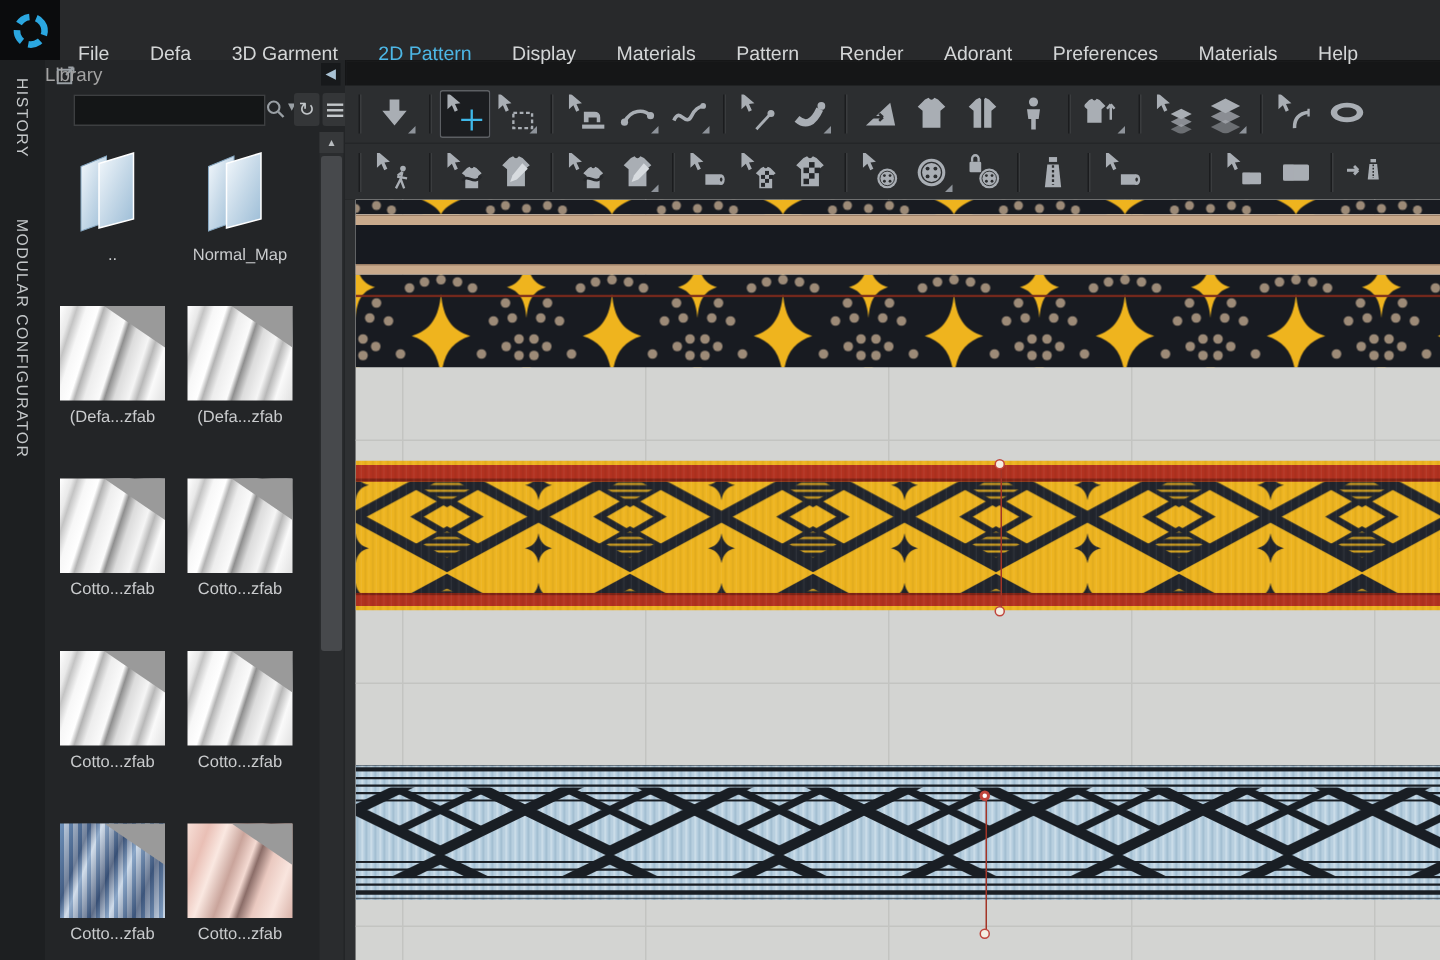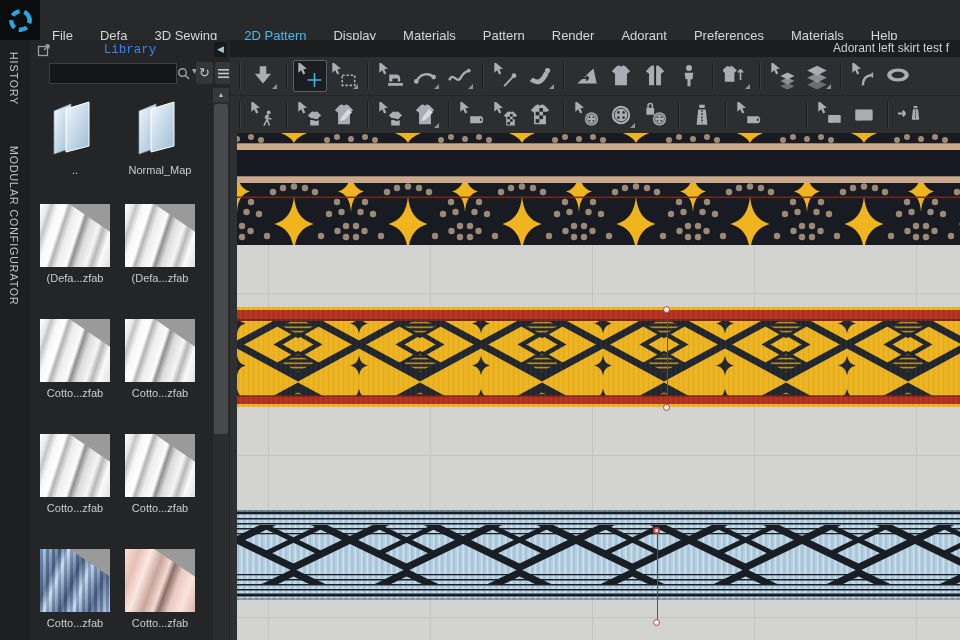--- a/index.html
+++ b/index.html
@@ -11,21 +11,21 @@
   #menu-items{position:absolute;left:52px;top:0;height:40px;display:flex;align-items:flex-start;gap:27px;margin-top:28px;}
   .menu-item{color:#d4d6d7;font-size:13px;cursor:default;white-space:nowrap;}
   .menu-item.active{color:#4db7e6;}
   
   #side-strip{position:absolute;left:0;top:40px;width:30px;height:600px;background:#1d1f21;border-right:1px solid #121314;}
   .vtab{position:absolute;left:8px;writing-mode:vertical-rl;text-orientation:mixed;color:#c6c9cb;font-size:10.5px;letter-spacing:1px;white-space:nowrap;}
   .vtab.t1{top:12px;} .vtab.t2{top:106px;}
   
   #library{position:absolute;left:30px;top:40px;width:200px;height:600px;background:#232527;border-right:1px solid #141516;}
   #lib-header{position:absolute;left:0;top:0;width:200px;height:20px;}
-  #lib-title{position:absolute;left:0;top:3px;width:200px;text-align:center;color:#3b82f6;font-size:12.5px;font-family:Liberation Mono, monospace;}
+  #lib-title{position:absolute;left:0;top:3px;width:200px;text-align:left;color:#a3a3a3;font-size:12.5px;}
   #popout-btn{position:absolute;left:7px;top:3px;width:14px;height:14px;}
   #collapse-btn{position:absolute;right:3px;top:2px;width:13px;height:15px;background:#17191b;color:#a9c2d4;font-size:9px;line-height:15px;text-align:center;}
   #search-row{position:absolute;left:0;top:22px;width:200px;height:26px;}
   #search-input{position:absolute;left:19px;top:1px;width:118px;height:19px;background:#141617;border:1px solid #3d3f41;color:#d8d8d8;font-size:11px;padding:0 4px;outline:none;}
   #search-icon{position:absolute;left:147px;top:4px;}
   #search-caret{position:absolute;left:162px;top:3px;color:#9aa0a5;font-size:10px;}
   .sq-btn{position:absolute;top:0;width:17px;height:22px;background:#343638;border-radius:2px;color:#c3c7ca;text-align:center;line-height:22px;font-size:13px;}
   #refresh-btn{left:166px;}
   #list-btn{left:185px;display:flex;align-items:center;justify-content:center;}
   
@@ -198,21 +198,21 @@
 
   <div id="menubar">
     <div id="logo-box">
       <svg width="27" height="27" viewBox="0 0 27 27">
         <circle cx="13.5" cy="13.5" r="9.2" fill="none" stroke="#2ba7e0" stroke-width="4.4" stroke-dasharray="8.5 4.6" transform="rotate(-35 13.5 13.5)"></circle>
       </svg>
     </div>
     <div id="menu-items">
         <span class="menu-item">File</span>
         <span class="menu-item">Defa</span>
-        <span class="menu-item">3D Sewing</span>
+        <span class="menu-item">3D Garment</span>
         <span class="menu-item active">2D Pattern</span>
         <span class="menu-item">Display</span>
         <span class="menu-item">Materials</span>
         <span class="menu-item">Pattern</span>
         <span class="menu-item">Render</span>
         <span class="menu-item">Adorant</span>
         <span class="menu-item">Preferences</span>
         <span class="menu-item">Materials</span>
         <span class="menu-item">Help</span>
       </div>
@@ -299,23 +299,20 @@
           <div class="thumb fabric-pink" style="left: 95px; top: 509px;"></div>
           <div class="lib-label" style="left: 87px; top: 577px;">Cotto...zfab</div>
         </div>
       </div>
     <div id="lib-scroll">
       <div id="scroll-up">▴</div>
       <div id="scroll-thumb"></div>
     </div>
   </div>
 
-  <div id="titlebar">
-    <span id="doc-title">Adorant left skirt test f</span>
-  </div>
 
   <div id="toolbar">
     <div class="tb-row r1" id="tb-row1">
         <div class="tsep"></div>
         <div class="tbtn has-sub">
           <svg width="26" height="26" viewBox="0 0 24 24">
             <use href="#s-darr"></use>
           </svg>
         </div>
         <div class="tsep"></div>

